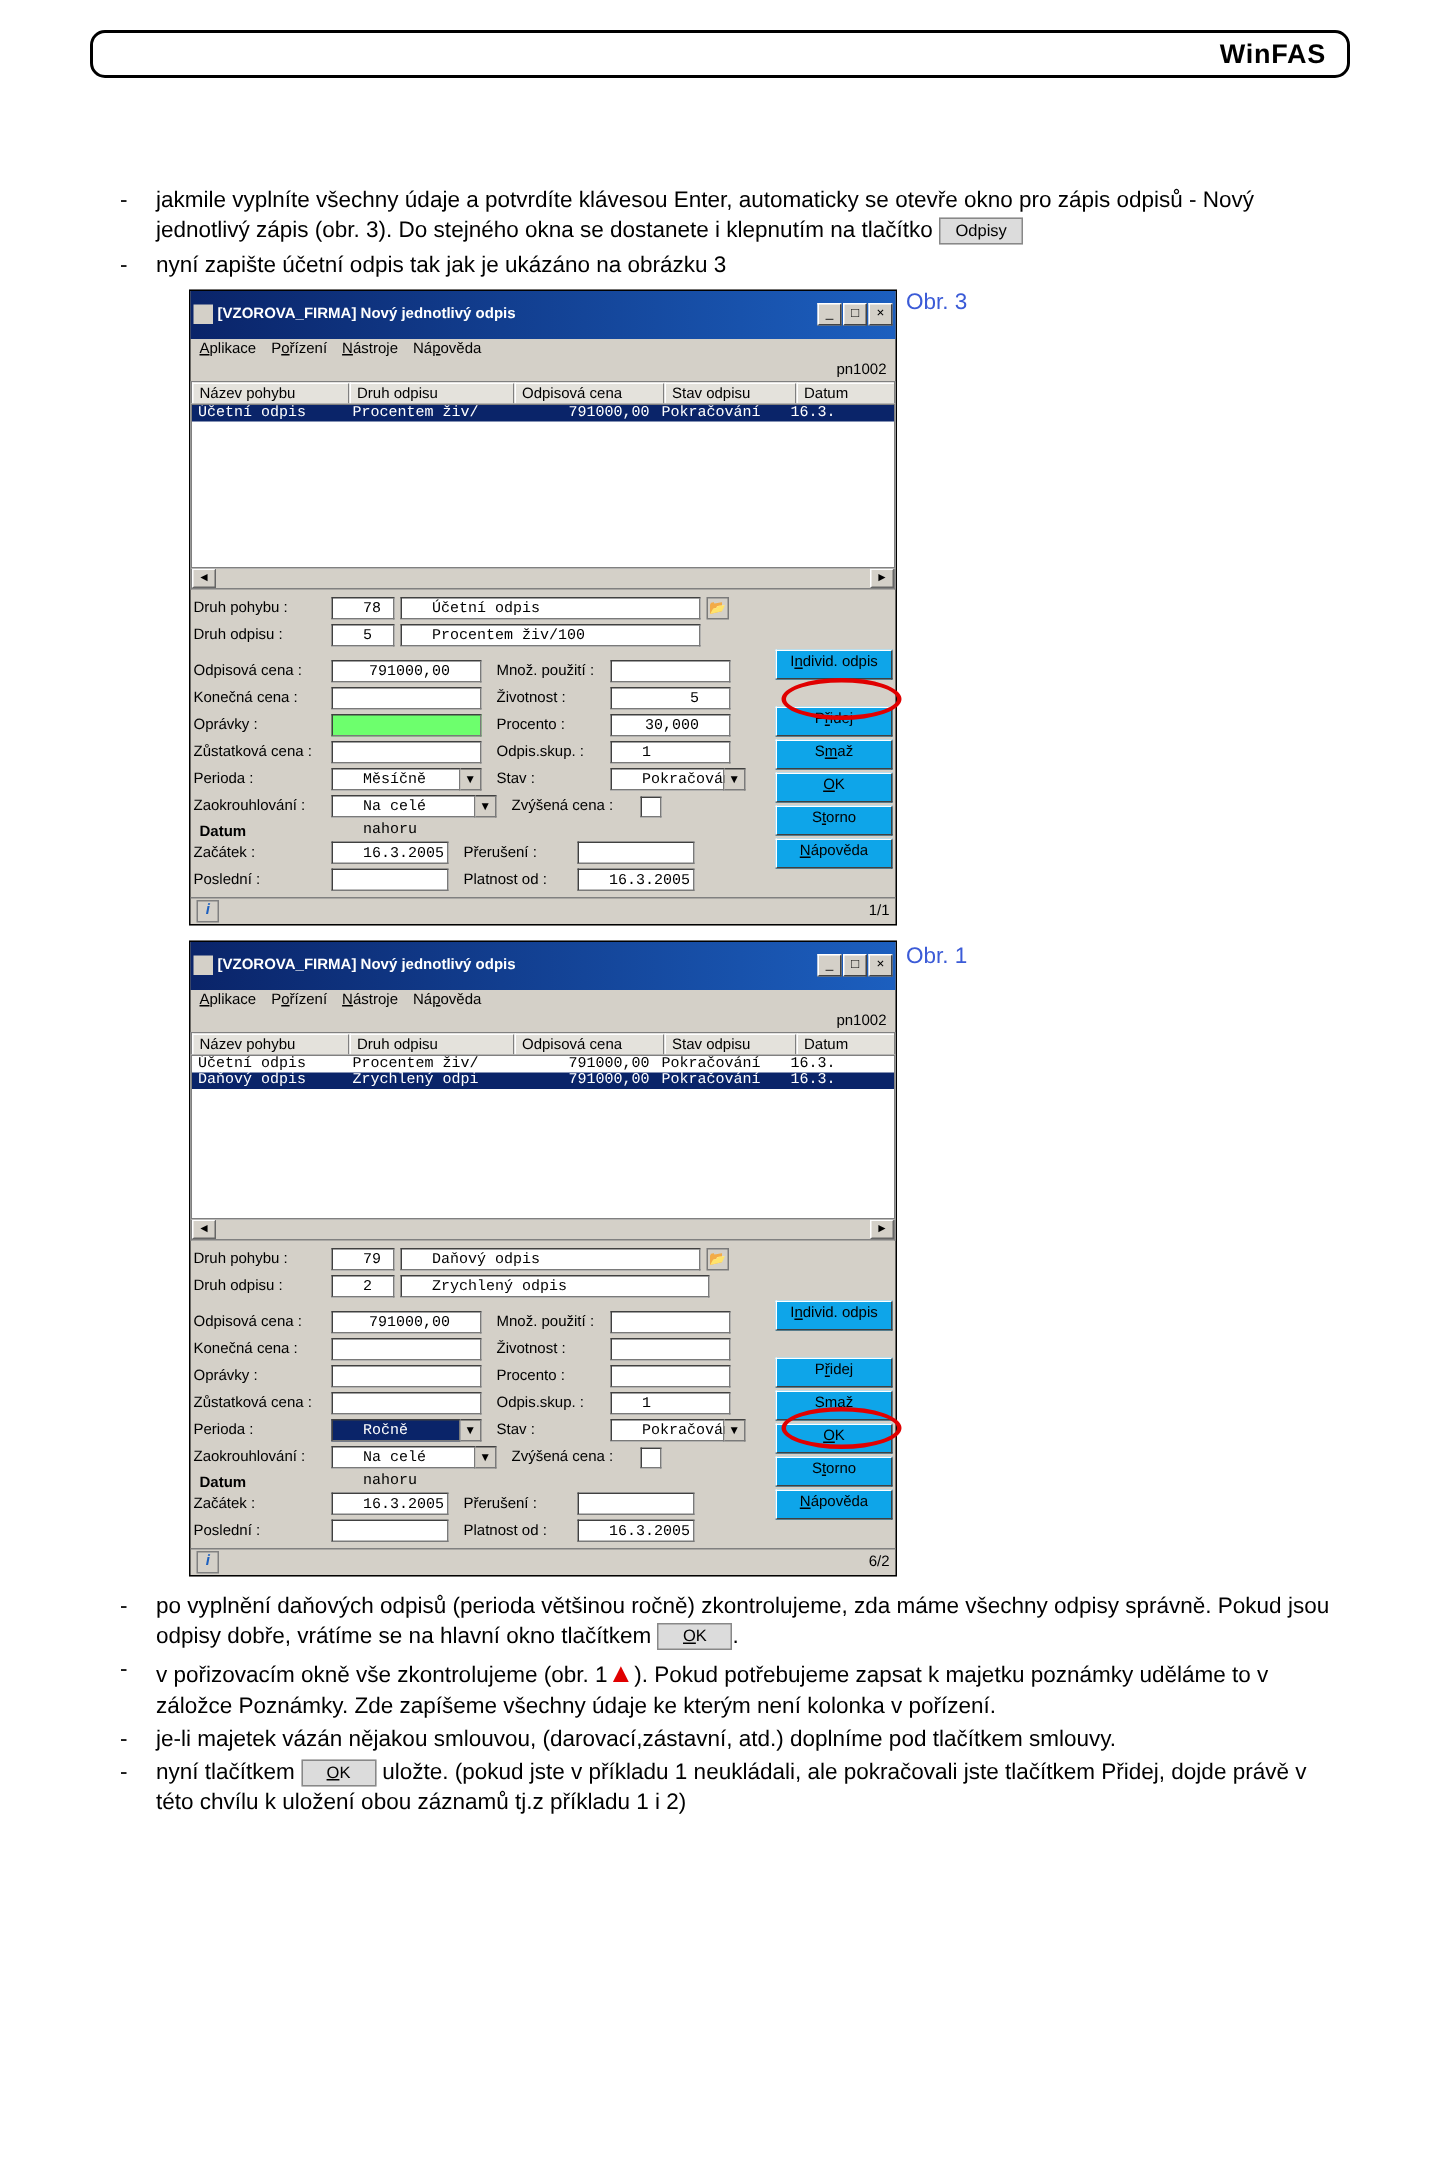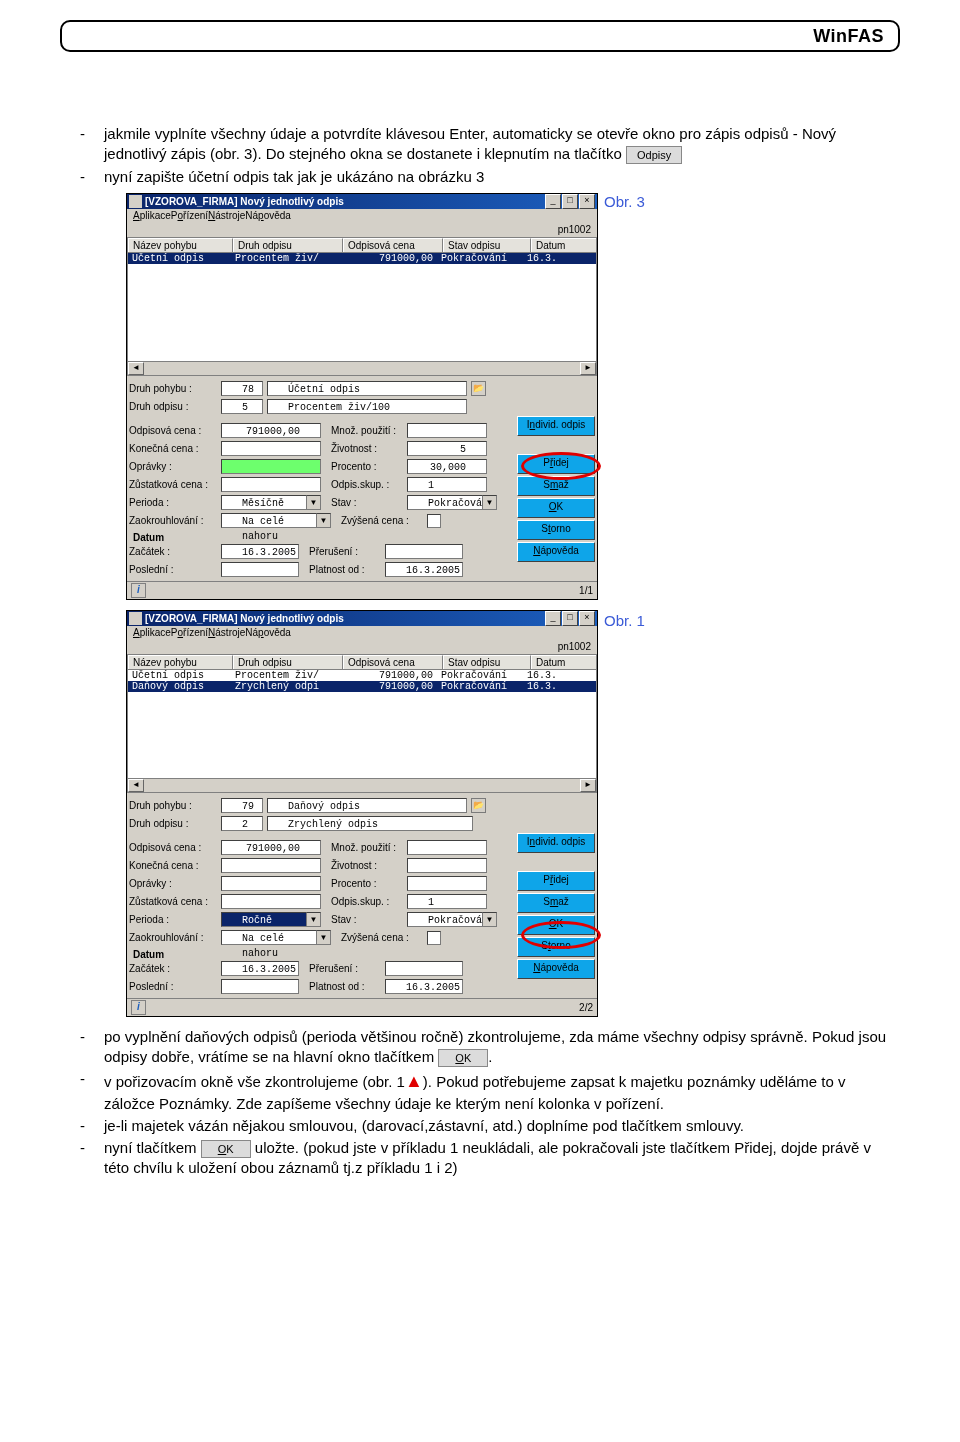--- a/index.html
+++ b/index.html
@@ -69,21 +69,21 @@
   
   .win {
     width: 470px;
     background: #d4d0c8;
     border: 1px solid #000;
     font-family: Tahoma, Arial, sans-serif;
     font-size: 10px;
     color: #000;
   }
   .titlebar {
-    height: 15px;
+    height: 32px;
     background: linear-gradient(to right, #0a2469, #1c5fbf);
     color: #fff;
     display: flex;
     align-items: center;
     padding: 0 2px;
     justify-content: space-between;
   }
   .titlebar .ticon {
     width: 13px; height: 13px;
     background: #d4d0c8;
@@ -97,20 +97,21 @@
     border: 1px solid #fff;
     border-right-color:#444; border-bottom-color:#444;
     margin-left: 1px;
     font-size: 9px;
     line-height: 11px;
     text-align: center;
     color:#000;
   }
   .menubar {
     display: flex;
+    gap: 10px;
     padding: 1px 6px 3px 6px;
     font-size: 10px;
   }
   .menubar span .u { text-decoration: underline; }
   .topright {
     text-align: right;
     font-size: 10px;
     padding: 0 6px 2px 0;
   }
   .grid-head {
@@ -555,21 +556,21 @@
               <div style="height: 14px;"></div>
               <div class="btn3d">P<span class="u">ř</span>idej</div>
               <div class="btn3d">S<span class="u">m</span>až</div>
               <div class="btn3d"><span class="u">O</span>K</div>
               <div class="btn3d">S<span class="u">t</span>orno</div>
               <div class="btn3d"><span class="u">N</span>ápověda</div>
             </div>
           </div>
           <div class="statusbar">
             <div class="info">i</div>
-            <div>2/2</div>
+            <div>6/2</div>
           </div>
           <div class="red-ellipse" style="width: 74px; height: 22px; right: -4px; top: 310px;"></div>
         </div>
       </div>
     <div class="fig-label" style="align-self:flex-start;margin-top:2px">Obr. 1</div>
   </div>
 
   <div class="bullet-row">
     <div class="dash"></div>
     <div class="txt">

